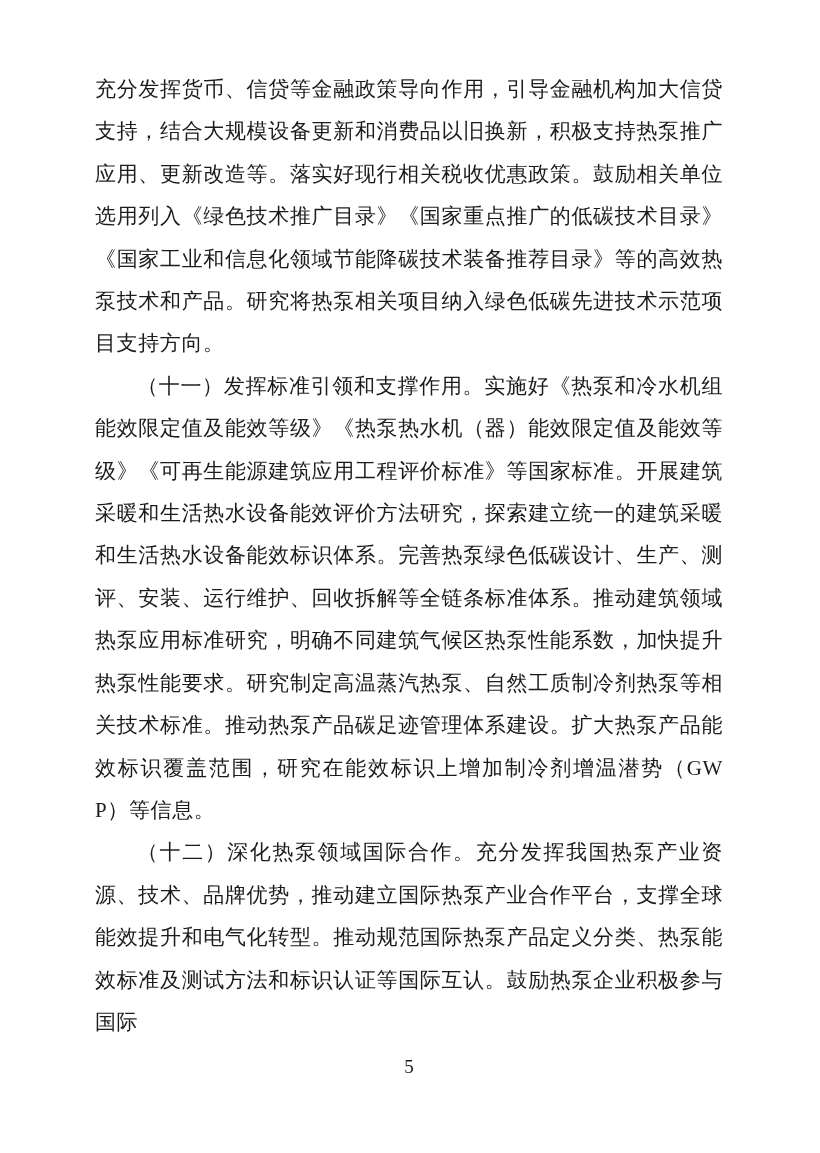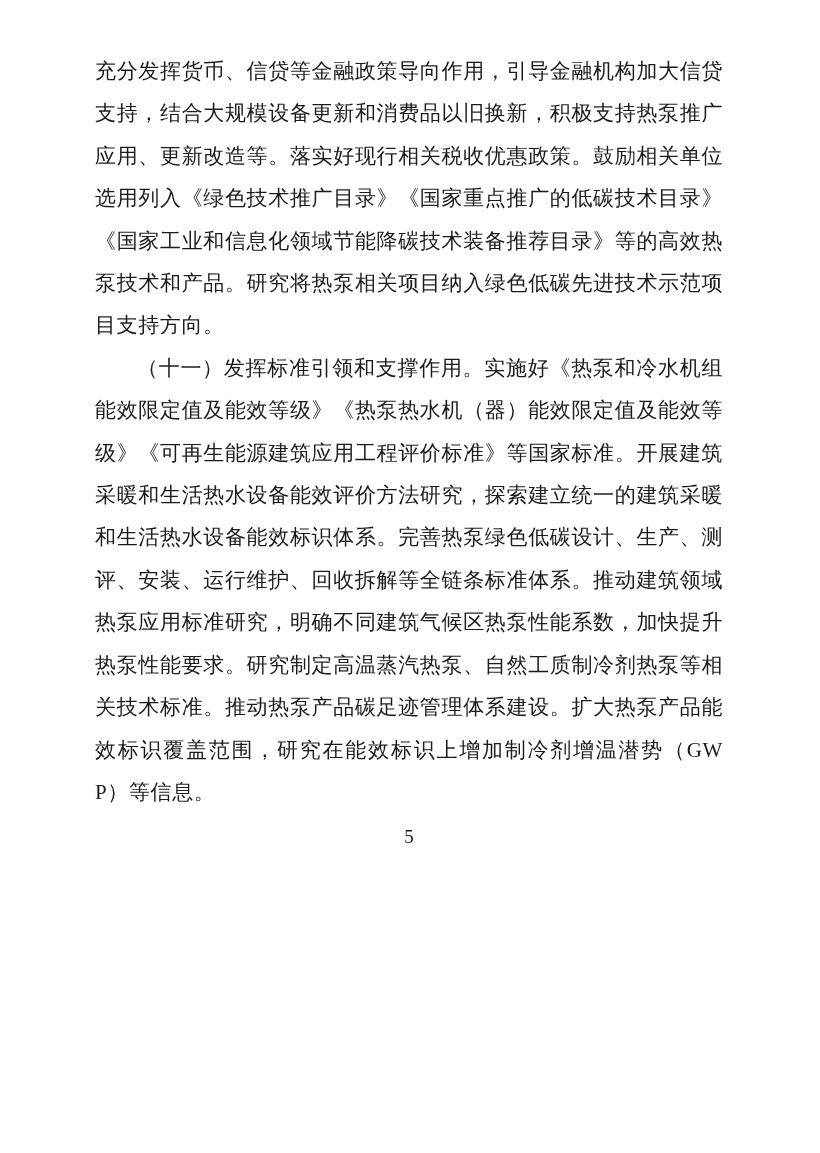--- a/index.html
+++ b/index.html
@@ -12,21 +12,21 @@
     height: 1153px;
     position: relative;
     overflow: hidden;
     font-family: "Liberation Serif", "DejaVu Serif", serif;
     color: #1b1b1b;
   }
   .page {
     box-sizing: border-box;
     width: 820px;
     height: 1153px;
-    padding: 50px 97px 0 95px;
+    padding: 68px 97px 0 95px;
     background: #ffffff;
   }
   .para {
     margin: 0;
     font-size: 21px;
     line-height: 42.4px;
     letter-spacing: 0.62px;
     text-align: justify;
     text-justify: inter-ideograph;
     word-break: break-all;
@@ -50,18 +50,19 @@
 </style>
 </head>
 <body>
 
 <div class="page">
 
   <p class="para"><span>充分发挥货币、信贷等金融政策导向作用，引导金融机构加大信贷支持，结合大规模设备更新和消费品以旧换新，积极支持热泵推广应用、更新改造等。落实好现行相关税收优惠政策。鼓励相关单位选用列入《绿色技术推广目录》《国家重点推广的低碳技术目录》《国家工业和信息化领域节能降碳技术装备推荐目录》等的高效热泵技术和产品。研究将热泵相关项目纳入绿色低碳先进技术示范项目支持方向。</span></p>
 
   <p class="para indent"><span class="lead">（十一）发挥标准引领和支撑作用。</span><span>实施好《热泵和冷水机组能效限定值及能效等级》《热泵热水机（器）能效限定值及能效等级》《可再生能源建筑应用工程评价标准》等国家标准。开展建筑采暖和生活热水设备能效评价方法研究，探索建立统一的建筑采暖和生活热水设备能效标识体系。完善热泵绿色低碳设计、生产、测评、安装、运行维护、回收拆解等全链条标准体系。推动建筑领域热泵应用标准研究，明确不同建筑气候区热泵性能系数，加快提升热泵性能要求。研究制定高温蒸汽热泵、自然工质制冷剂热泵等相关技术标准。推动热泵产品碳足迹管理体系建设。扩大热泵产品能效标识覆盖范围，研究在能效标识上增加制冷剂增温潜势（GWP）等信息。</span></p>
 
+  <p class="para indent"><span class="lead">（十二）深化热泵领域国际合作。</span><span>充分发挥我国热泵产业资源、技术、品牌优势，推动建立国际热泵产业合作平台，支撑全球能效提升和电气化转型。推动规范国际热泵产品定义分类、热泵能效标准及测试方法和标识认证等国际互认。鼓励热泵企业积极参与国际</span></p>
 
   <div class="footer">
     <span class="page-num">5</span>
   </div>
 
 </div>
 
 </body></html>

